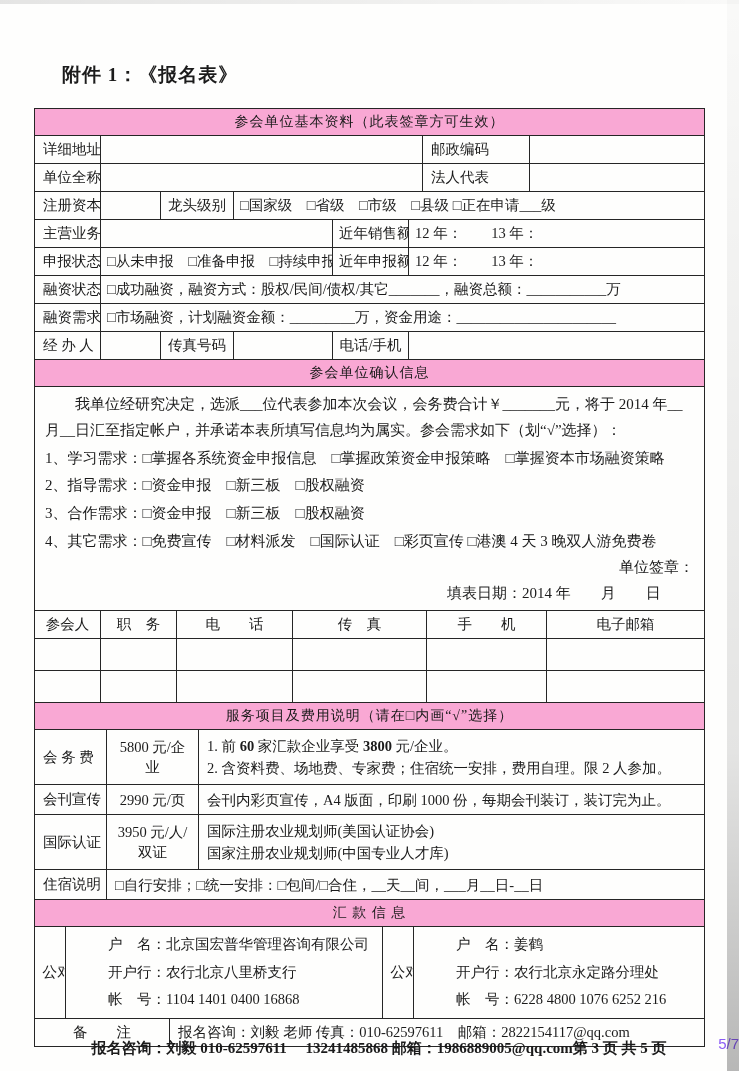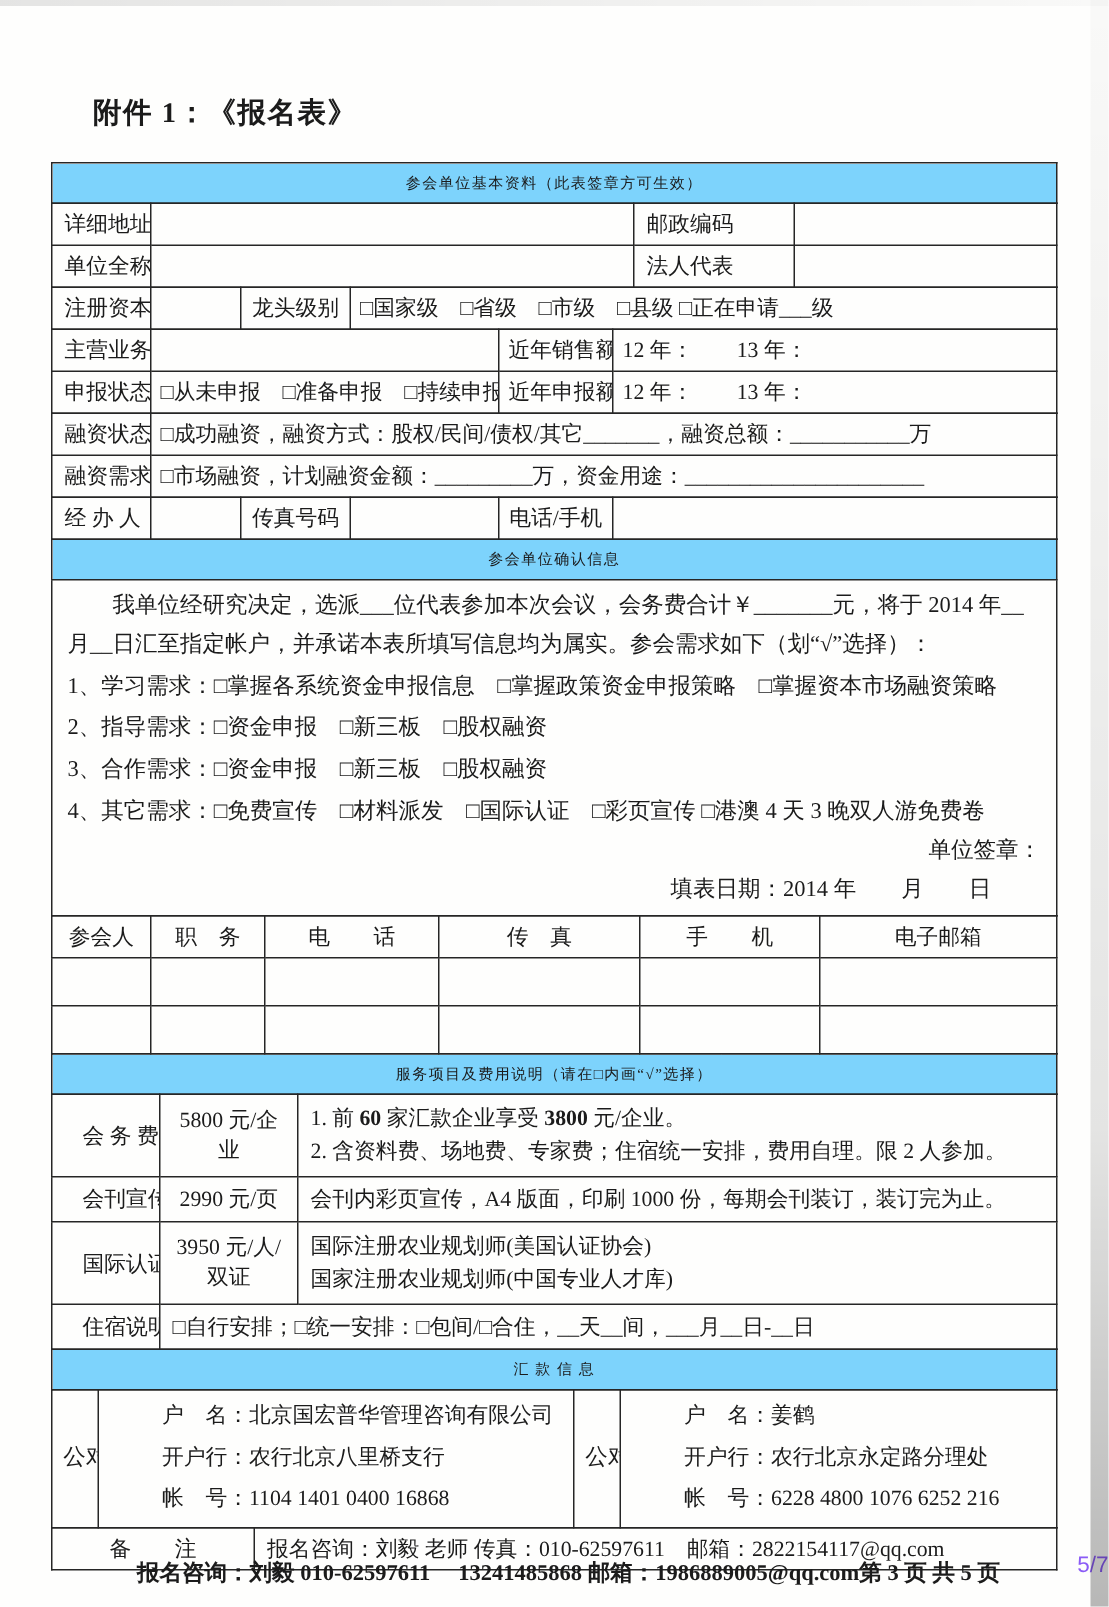--- a/index.html
+++ b/index.html
@@ -30,33 +30,33 @@
   }
 
   .form-box {
     position:absolute; left:34px; top:108px; width:671px;
   }
   table { border-collapse:collapse; width:100%; table-layout:fixed; margin-top:-1px; }
   table:first-child { margin-top:0; }
   td, th { border:1px solid #262626; font-size:14.5px; font-weight:normal;
            padding:2px 6px; height:23px; overflow:hidden; white-space:nowrap; }
   .sec-header {
-    background:#7dd3fc; text-align:center; font-size:10px; height:22px;
+    background:#f9a8d4; text-align:center; font-size:14px; height:22px;
     letter-spacing:1px;
   }
   .lbl { text-align:left; padding-left:8px; }
   .ctr { text-align:center; }
   .wrapcell { white-space:normal; }
   .para-cell { white-space:normal; padding:5px 10px 4px 10px; font-size:15px; line-height:1.72; height:auto; }
   .indent { text-indent:2em; }
   .seal-line { margin-left:402px;text-align:right; }
   .date-line { margin-left:402px; }
   .need-line { margin-top:2px; }
   .svc-desc { white-space:normal; line-height:1.55; padding:3px 8px; }
-  .svc-item { text-align:left; padding-left:20px; }
+  .svc-item { text-align:left; padding-left:8px; }
   .svc-price { white-space:normal; line-height:1.4; }
   .tall { height:48px; }
   .empty-row td { height:27px; }
   .vlabel-cell { padding:2px 0; text-align:center; vertical-align:middle; }
   .vlabel { width:1.05em; margin:0 auto; word-break:break-all; line-height:1.95; font-size:15px; }
   .bank-cell { white-space:normal; vertical-align:middle; padding:4px 10px; }
   .bank-cell div { line-height:1.9;margin-left:32px; }
   b.num { font-weight:bold; }
 
   .footer {

